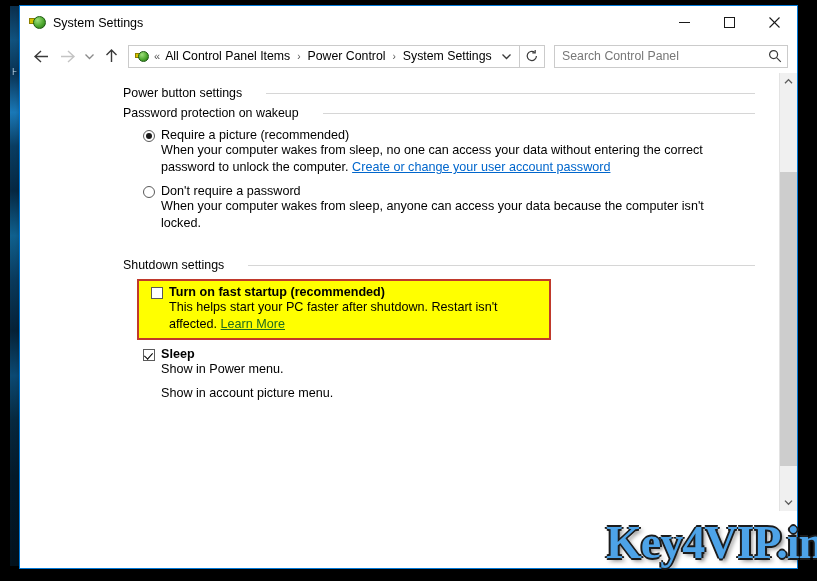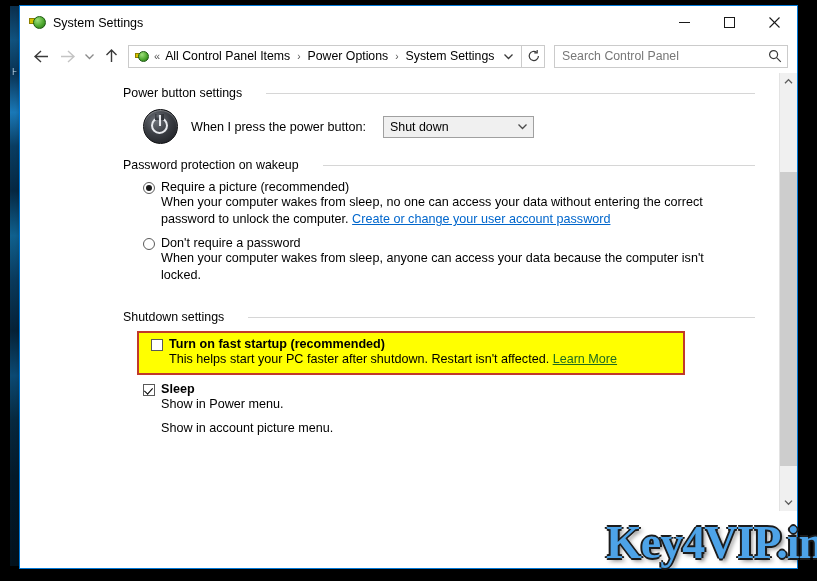--- a/index.html
+++ b/index.html
@@ -392,21 +392,21 @@
   }
 
   
   #fast-startup-highlight {
     background: #ffff00;
     border: 2px solid #c0392b;
     padding: 4px 6px 5px 6px;
     margin-left: 14px;
     margin-right: 0;
     margin-top: 7px;
-    width: 548px;
+    width: 414px;
     box-sizing: border-box;
   }
   #fast-startup-highlight .option { padding-left: 6px; margin-top: 0; }
   #fast-startup-highlight .option-desc { padding-left: 18px; }
 
   
   #scrollbar {
     width: 17px;
     background: #f0f0f0;
     border-left: 1px solid #e3e3e3;
@@ -549,21 +549,21 @@
     <div id="addressbar">
       <span id="addr-icon">
         <span class="app-icon" style="width:15px;height:15px;">
           <span class="plug" style="top:4px;width:7px;height:5px;"></span>
           <span class="batt" style="left:3px;top:2px;width:11px;height:11px;"></span>
         </span>
       </span>
       <span class="crumb-sep-dbl">«</span>
       <span class="crumb">All Control Panel Items</span>
       <span class="crumb-sep">›</span>
-      <span class="crumb">Power Options</span>
+      <span class="crumb">Power Control</span>
       <span class="crumb-sep">›</span>
       <span class="crumb">System Settings</span>
       <span id="addr-spacer"></span>
       <span id="addr-chevron">
         <svg width="11" height="9" viewBox="0 0 11 9">
             <path d="M1.5 2.5 L5.5 6.5 L9.5 2.5" fill="none" stroke="#3a3a3a" stroke-width="1.3"></path>
           </svg>
       </span>
       <span id="refresh-btn">
         <svg width="14" height="14" viewBox="0 0 14 14">
@@ -586,36 +586,20 @@
 
   <div id="content-wrap">
     <div id="content">
 
 
       <div class="group">
         <div class="group-header">
           <span class="gh-label">Power button settings</span>
           <span class="gh-rule"></span>
         </div>
-        <div id="powerrow">
-          <span id="power-icon">
-            <span class="ring"></span>
-            <span class="notch"></span>
-            <span class="stem"></span>
-          </span>
-          <span id="power-label">When I press the power button:</span>
-          <span id="power-select">
-            <span class="sel-value">Shut down</span>
-            <span class="sel-arrow">
-              <svg width="11" height="9" viewBox="0 0 11 9">
-                  <path d="M1.5 2.5 L5.5 6.5 L9.5 2.5" fill="none" stroke="#4a4a4a" stroke-width="1.3"></path>
-                </svg>
-            </span>
-          </span>
-        </div>
       </div>
 
       <div class="group">
         <div class="group-header">
           <span class="gh-label">Password protection on wakeup</span>
           <span class="gh-rule"></span>
         </div>
 
         <div class="option">
           <div class="option-main">

